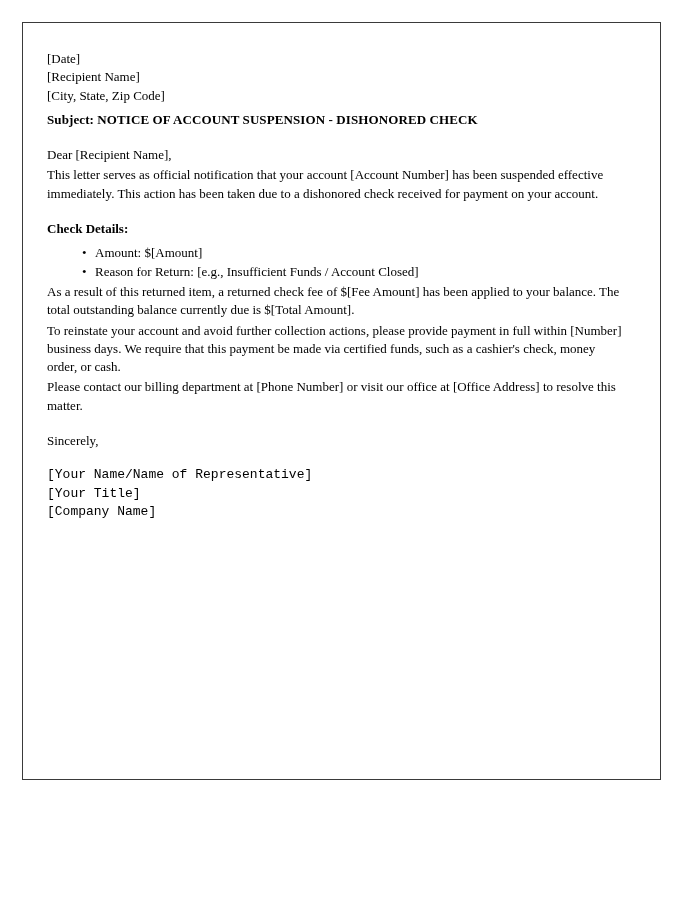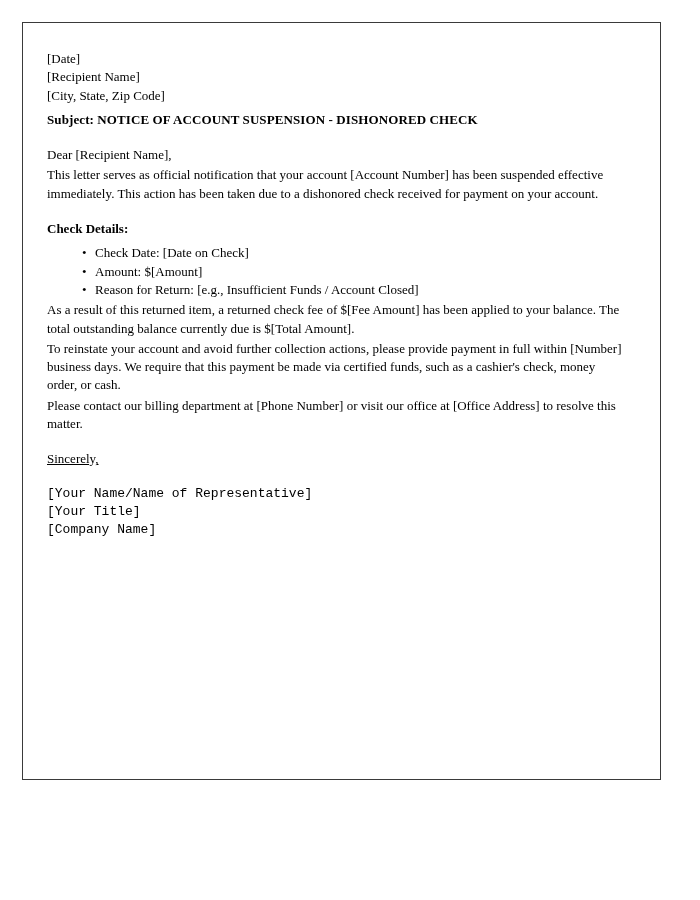--- a/index.html
+++ b/index.html
@@ -67,21 +67,20 @@
   ul.detail-list li::before {
     content: "\2022";
     position: absolute;
     left: -13px;
     top: 0;
     font-size: 13px;
     line-height: 18.3px;
   }
   .closing {
     margin-top: 17px;
-    text-decoration: underline;
   }
   .signature-block {
     margin-top: 16px;
     font-family: Liberation Mono, monospace;
   }
   .signature-line {
     display: block;
     white-space: pre;
   }
 </style>
@@ -99,21 +98,20 @@
 
     <div class="subject-line">Subject: NOTICE OF ACCOUNT SUSPENSION - DISHONORED CHECK</div>
 
     <div class="salutation">Dear [Recipient Name],</div>
 
     <div class="para">This letter serves as official notification that your account [Account Number] has been suspended effective immediately. This action has been taken due to a dishonored check received for payment on your account.</div>
 
     <div class="section-heading">Check Details:</div>
 
     <ul class="detail-list">
-      <li>Check Date: [Date on Check]</li>
       <li>Amount: $[Amount]</li>
       <li>Reason for Return: [e.g., Insufficient Funds / Account Closed]</li>
     </ul>
 
     <div class="para">As a result of this returned item, a returned check fee of $[Fee Amount] has been applied to your balance. The total outstanding balance currently due is $[Total Amount].</div>
 
     <div class="para">To reinstate your account and avoid further collection actions, please provide payment in full within [Number] business days. We require that this payment be made via certified funds, such as a cashier's check, money order, or cash.</div>
 
     <div class="para">Please contact our billing department at [Phone Number] or visit our office at [Office Address] to resolve this matter.</div>
 

